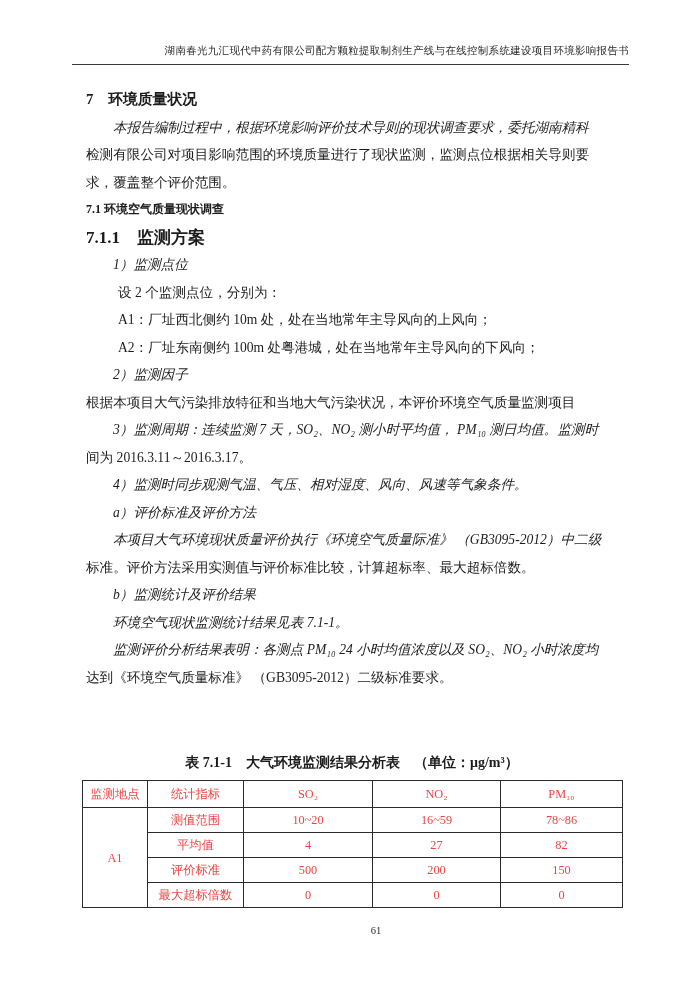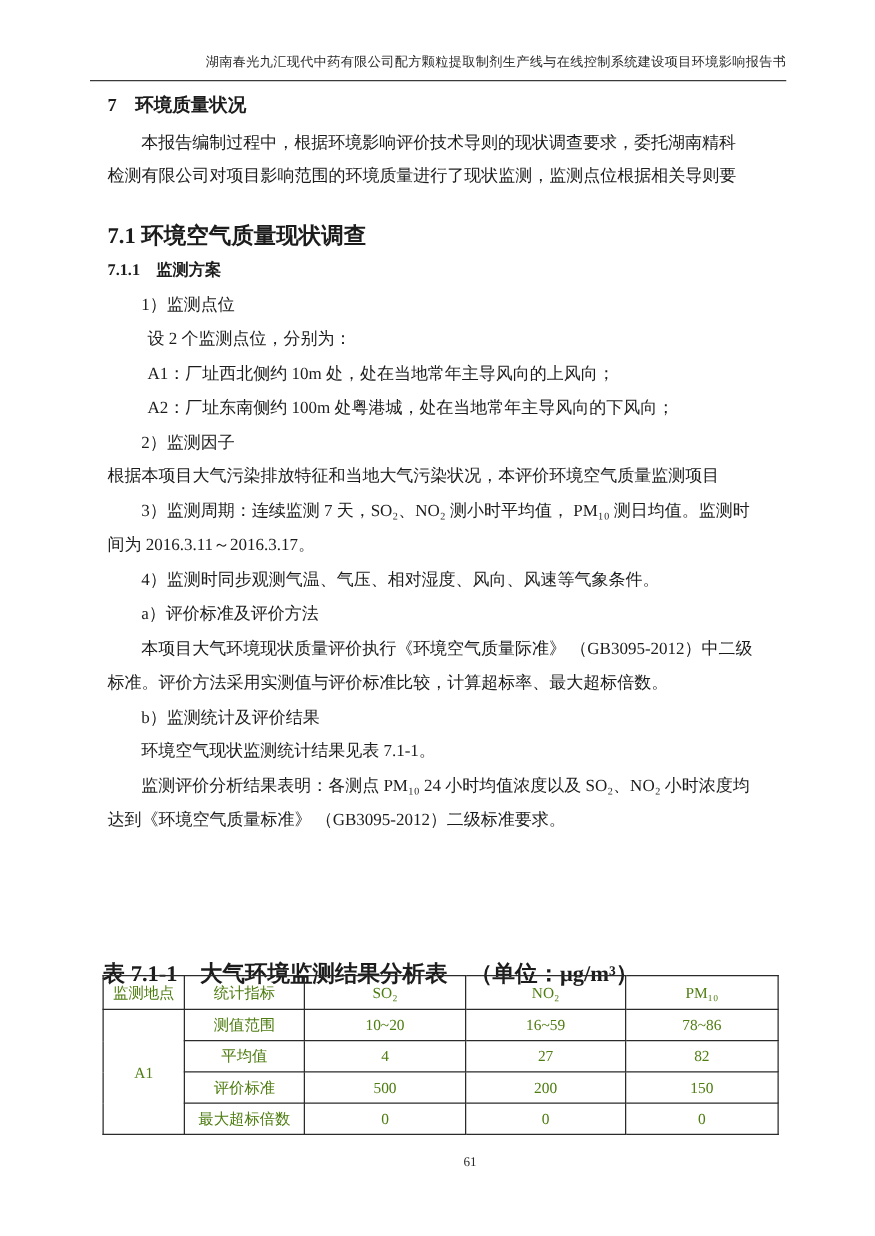--- a/index.html
+++ b/index.html
@@ -25,55 +25,56 @@
     text-align: right;
     font-size: 10.5px;
     line-height: 14px;
     letter-spacing: 0.3px;
     color: #2a2a2a;
     border-bottom: 1.5px solid #3a3a3a;
     padding-bottom: 6px;
   }
   .body-text {
     position: absolute;
-    top: 72px;
+    top: 86px;
     left: 86px;
     width: 537px;
     font-size: 13.6px;
   }
   .line {
     height: 27.5px;
     line-height: 27.5px;
     white-space: pre;
   }
-  .ind  { text-indent: 27px; }
+  .ind  { text-indent: 27px; font-style: italic; }
   .ind2 { text-indent: 32px; }
   .h1 { font-weight: bold; font-size: 14.8px; }
-  .h2 { font-weight: bold; font-size: 18px; margin-top: 20px; }
-  .h3 { font-weight: bold; font-size: 13px; }
+  .h2 { font-weight: bold; font-size: 12px; }
+  .h3 { font-weight: bold; font-size: 17px; }
   .table-title {
     position: absolute;
-    top: 766px;
+    top: 750px;
     left: 82px;
     width: 540px;
     height: 26px;
     line-height: 26px;
+    text-align: center;
     font-weight: bold;
-    font-size: 18px;
+    font-size: 14px;
     white-space: pre;
   }
   table.monitor {
     position: absolute;
     top: 780px;
     left: 82px;
     width: 540px;
     border-collapse: collapse;
     table-layout: fixed;
     font-size: 12.3px;
-    color: #4d7c0f;
+    color: #ef4444;
     border: 1.5px solid #2b2b2b;
   }
   table.monitor th, table.monitor td {
     border: 1px solid #2b2b2b;
     text-align: center;
     vertical-align: middle;
     font-weight: normal;
     padding: 0;
     height: 24px;
     line-height: 24px;
@@ -97,20 +98,21 @@
 <div class="page">
 
   <div class="header">
     <span>湖南春光九汇现代中药有限公司配方颗粒提取制剂生产线与在线控制系统建设项目环境影响报告书</span>
   </div>
 
   <div class="body-text">
     <div class="line h1">7　环境质量状况</div>
     <div class="line ind">本报告编制过程中，根据环境影响评价技术导则的现状调查要求，委托湖南精科</div>
     <div class="line">检测有限公司对项目影响范围的环境质量进行了现状监测，监测点位根据相关导则要</div>
+    <div class="line">求，覆盖整个评价范围。</div>
     <div class="line h2">7.1 环境空气质量现状调查</div>
     <div class="line h3">7.1.1　监测方案</div>
     <div class="line ind">1）监测点位</div>
     <div class="line ind2">设 2 个监测点位，分别为：</div>
     <div class="line ind2">A1：厂址西北侧约 10m 处，处在当地常年主导风向的上风向；</div>
     <div class="line ind2">A2：厂址东南侧约 100m 处粤港城，处在当地常年主导风向的下风向；</div>
     <div class="line ind">2）监测因子</div>
     <div class="line">根据本项目大气污染排放特征和当地大气污染状况，本评价环境空气质量监测项目</div>
     <div class="line ind">3）监测周期：连续监测 7 天，SO₂、NO₂ 测小时平均值， PM₁₀ 测日均值。监测时</div>
     <div class="line">间为 2016.3.11～2016.3.17。</div>

